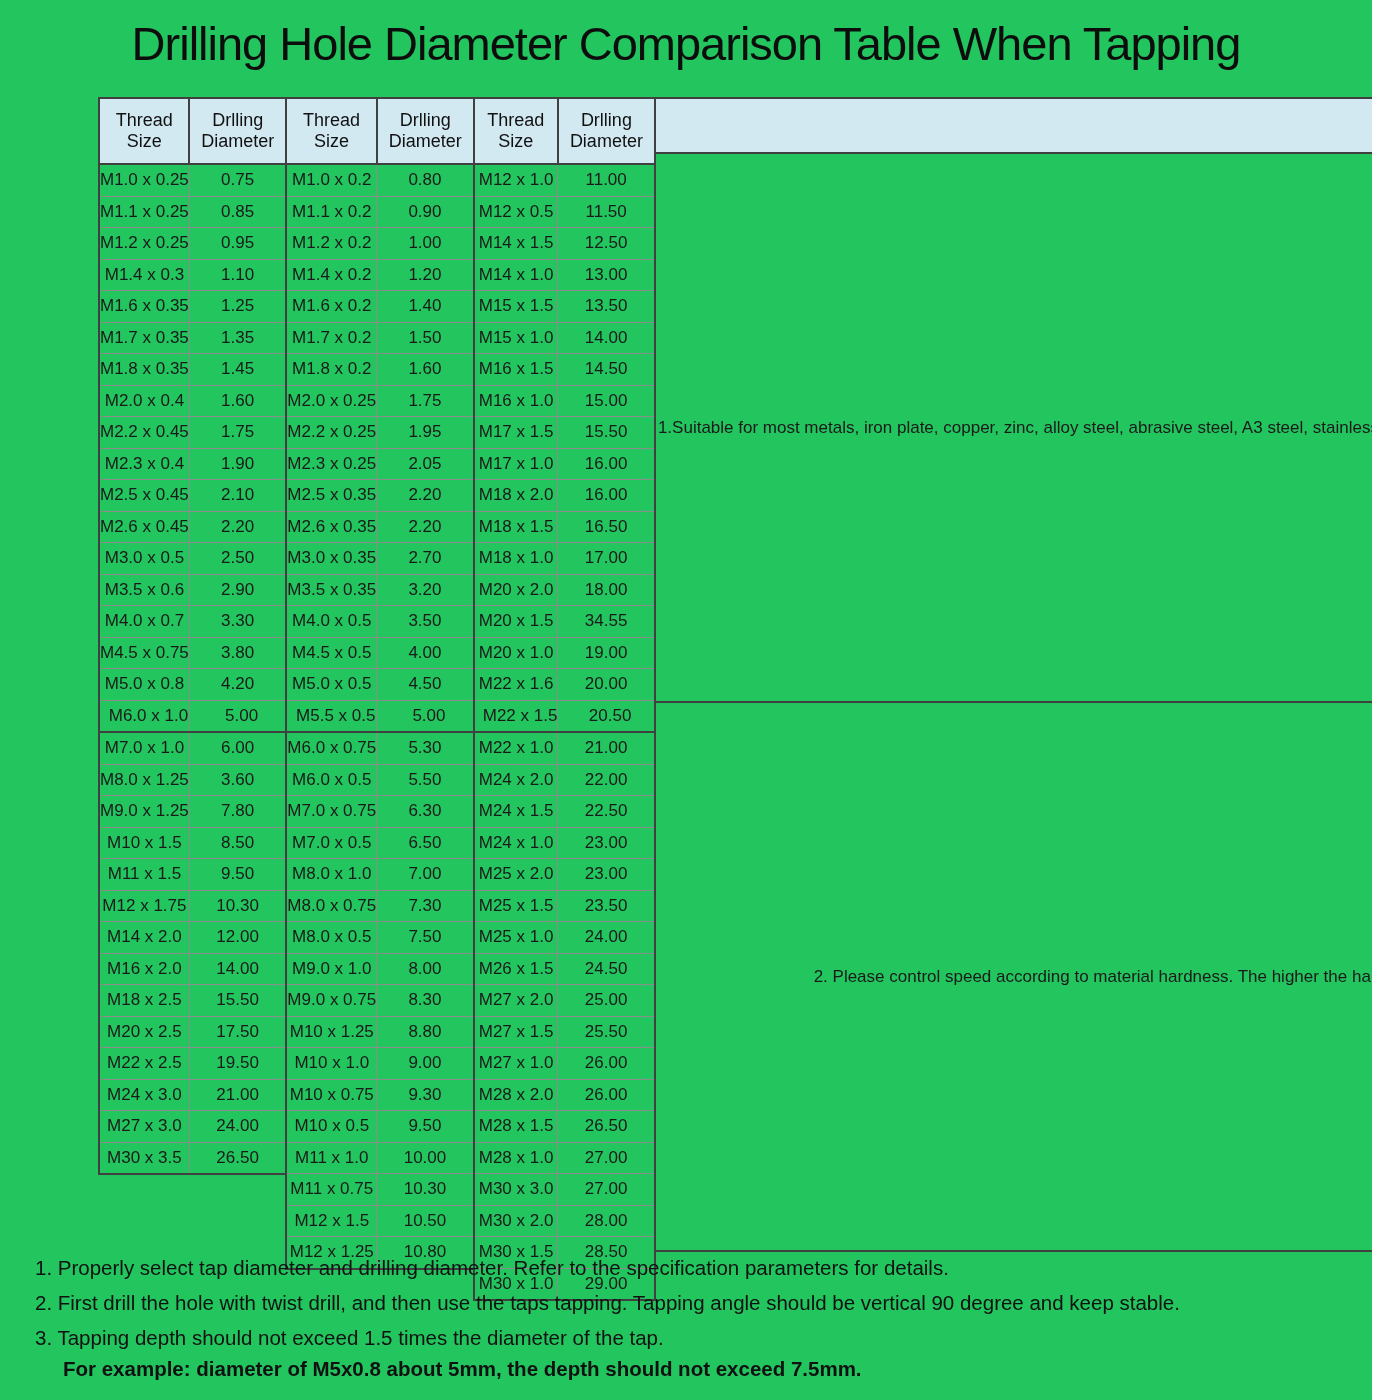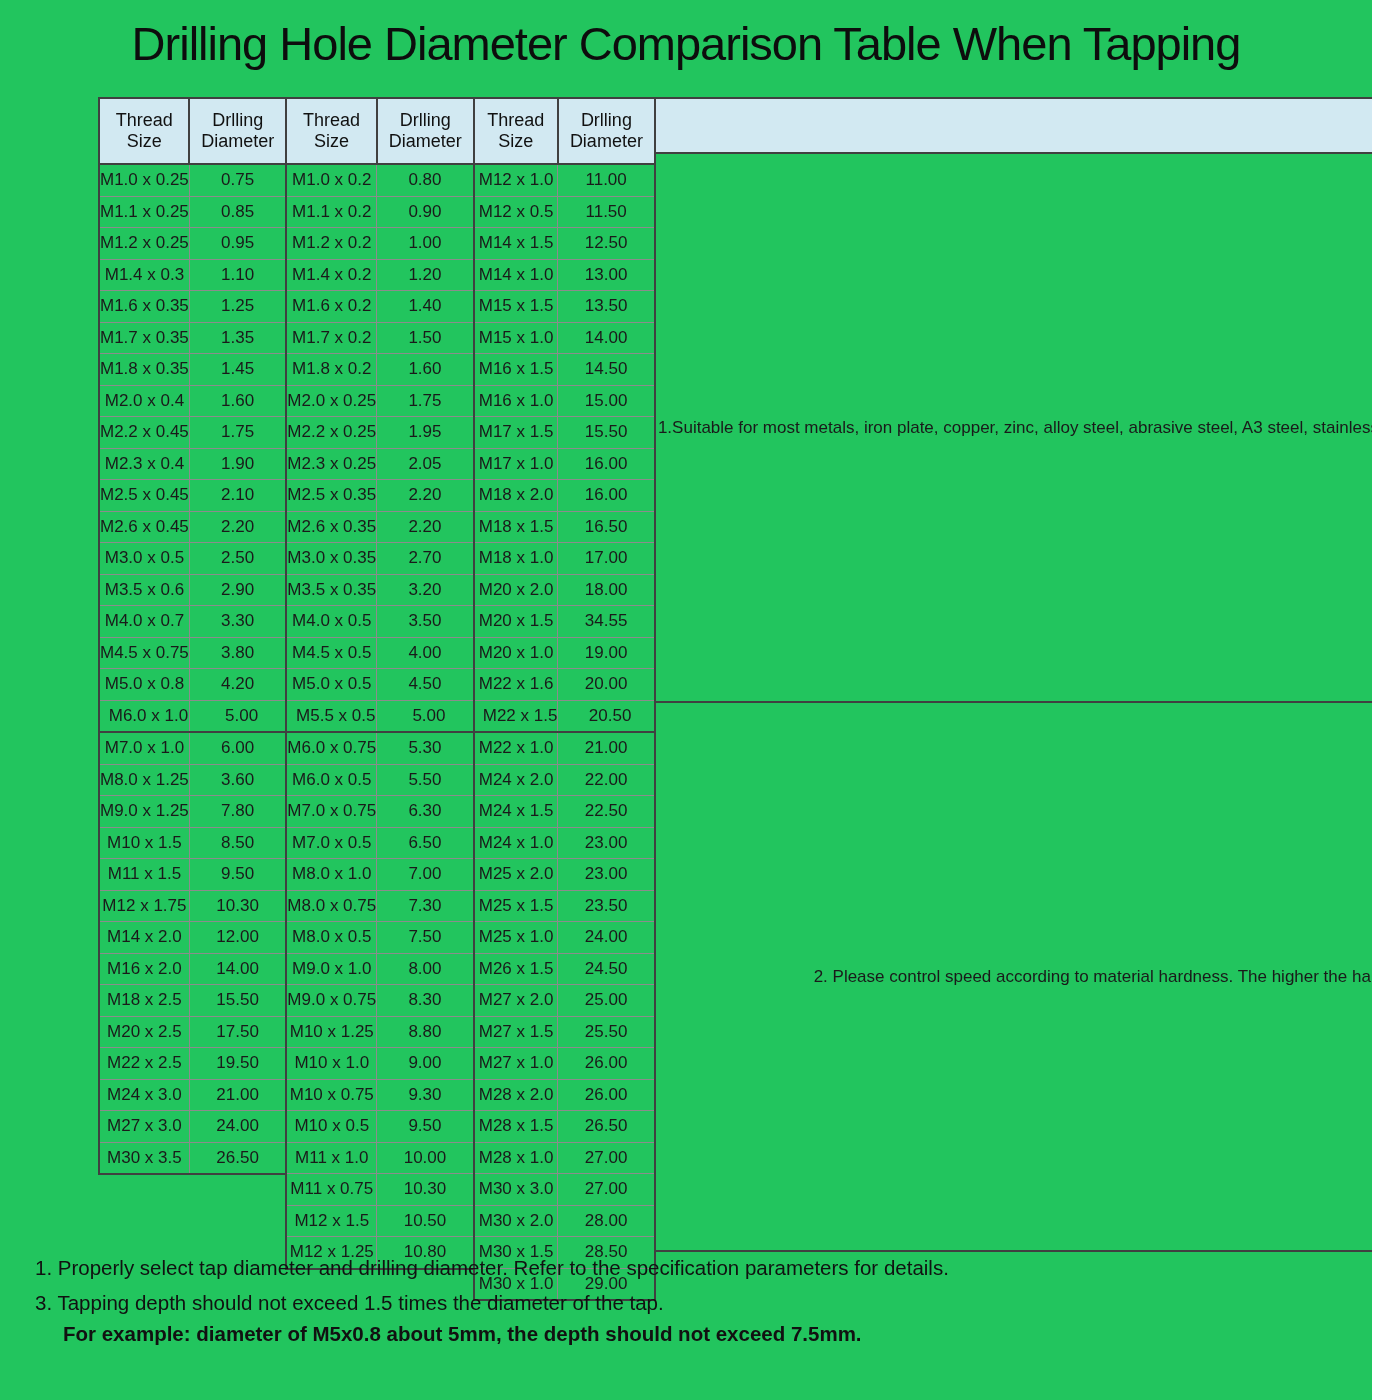--- a/index.html
+++ b/index.html
@@ -517,17 +517,18 @@
         <tr>
             <td class="note-cell second">2. Please control speed according to material hardness. The higher the hardness, the slower the speed. Fast speed with small torque; slow speed with high torque. The force must be uniform in tapping operations.</td>
           </tr>
       </tbody>
     </table>
 
   </div>
 
   <div class="footer">
     <div class="line">1. Properly select tap diameter and drilling diameter. Refer to the specification parameters for details.</div>
+    <div class="line">2. First drill the hole with twist drill, and then use the taps tapping. Tapping angle should be vertical 90 degree and keep stable.</div>
     <div class="line">3. Tapping depth should not exceed 1.5 times the diameter of the tap.</div>
     <div class="line indent">For example: diameter of M5x0.8 about 5mm, the depth should not exceed 7.5mm.</div>
   </div>
 
 </div>
 
 </body></html>

